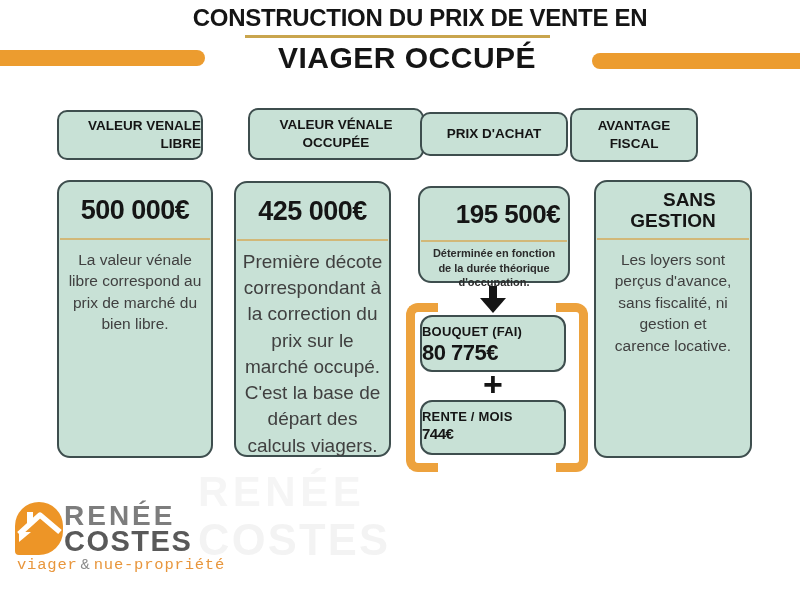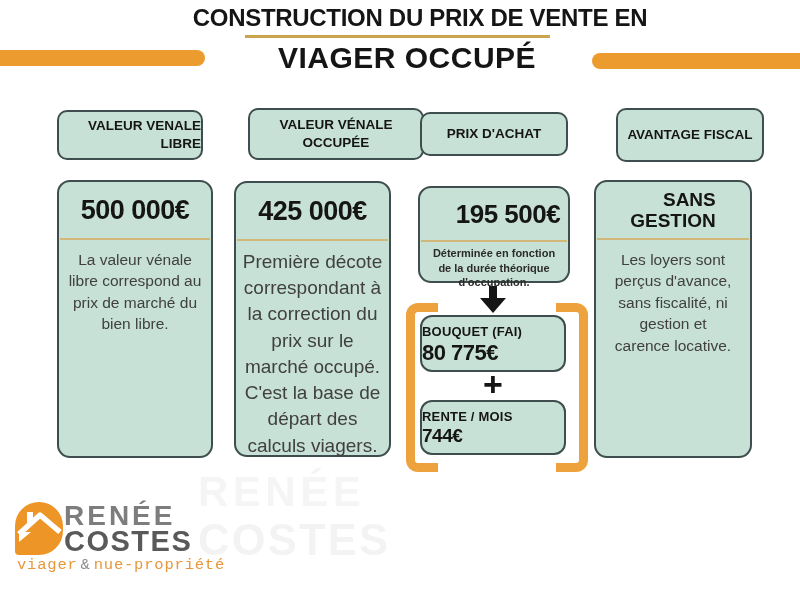--- a/index.html
+++ b/index.html
@@ -89,21 +89,21 @@
   <div class="accent-bar left"></div>
   <div class="accent-bar right"></div>
 
   <div class="title1">CONSTRUCTION DU PRIX DE VENTE EN</div>
   <div class="title-underline"></div>
   <div class="title2">VIAGER OCCUPÉ</div>
 
   <div class="teal-box hdr" style="left:57px;  top:110px; width:146px; height:50px;text-align:right;">VALEUR VENALE LIBRE</div>
   <div class="teal-box hdr" style="left:248px; top:108px; width:176px; height:52px;">VALEUR VÉNALE OCCUPÉE</div>
   <div class="teal-box hdr" style="left:420px; top:112px; width:148px; height:44px;">PRIX D'ACHAT</div>
-  <div class="teal-box hdr" style="left:616px; top:108px; width:148px; height:54px;">AVANTAGE FISCAL</div>
+  <div class="teal-box hdr" style="left:570px; top:108px; width:128px; height:54px;">AVANTAGE FISCAL</div>
 
   <div class="teal-box main-box" style="left:57px; top:180px; width:156px; height:278px;">
     <div class="value-row">500 000€</div>
     <div class="divider"></div>
     <div class="desc">La valeur vénale libre correspond au prix de marché du bien libre.</div>
   </div>
 
   <div class="teal-box main-box" style="left:234px; top:181px; width:157px; height:276px;">
     <div class="value-row">425 000€</div>
     <div class="divider"></div>
@@ -127,21 +127,21 @@
 
   <div class="teal-box inner-box" style="left:420px; top:315px; width:146px; height:57px;">
     <div class="inner-label">BOUQUET (FAI)</div>
     <div class="inner-value">80 775€</div>
   </div>
 
   <div class="plus-sign">+</div>
 
   <div class="teal-box inner-box" style="left:420px; top:400px; width:146px; height:55px;">
     <div class="inner-label">RENTE / MOIS</div>
-    <div class="inner-value" style="font-size:19px;">744€</div>
+    <div class="inner-value" style="font-size:15px;">744€</div>
   </div>
 
   <div class="teal-box main-box" style="left:594px; top:180px; width:158px; height:278px;">
     <div class="value-row two-line">
       <span style="white-space:pre-line; font-weight:800;">SANS
 GESTION</span>
     </div>
     <div class="divider"></div>
     <div class="desc">Les loyers sont perçus d'avance, sans fiscalité, ni gestion et
 carence locative.</div>

